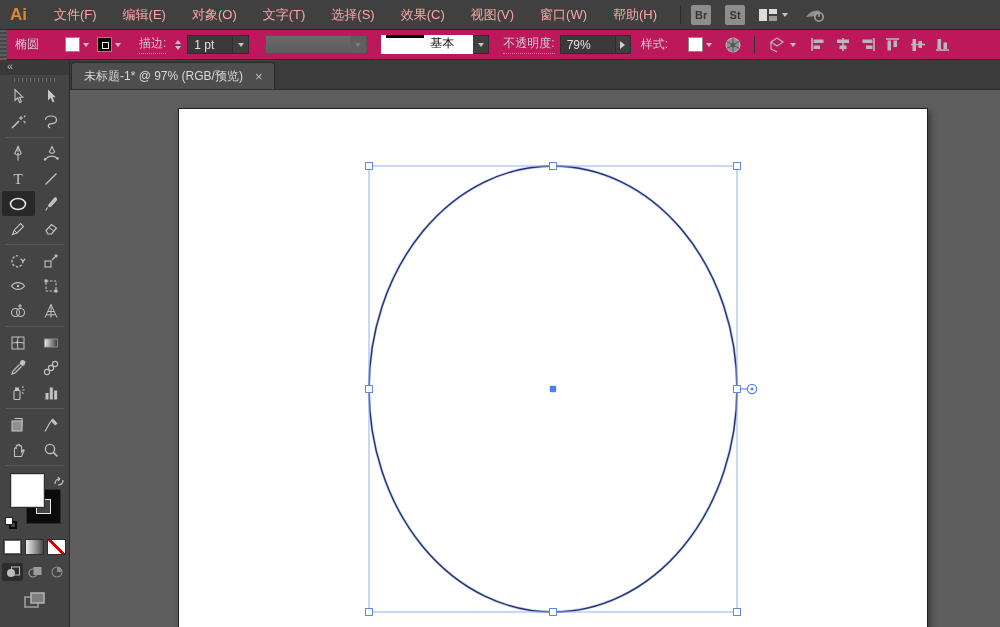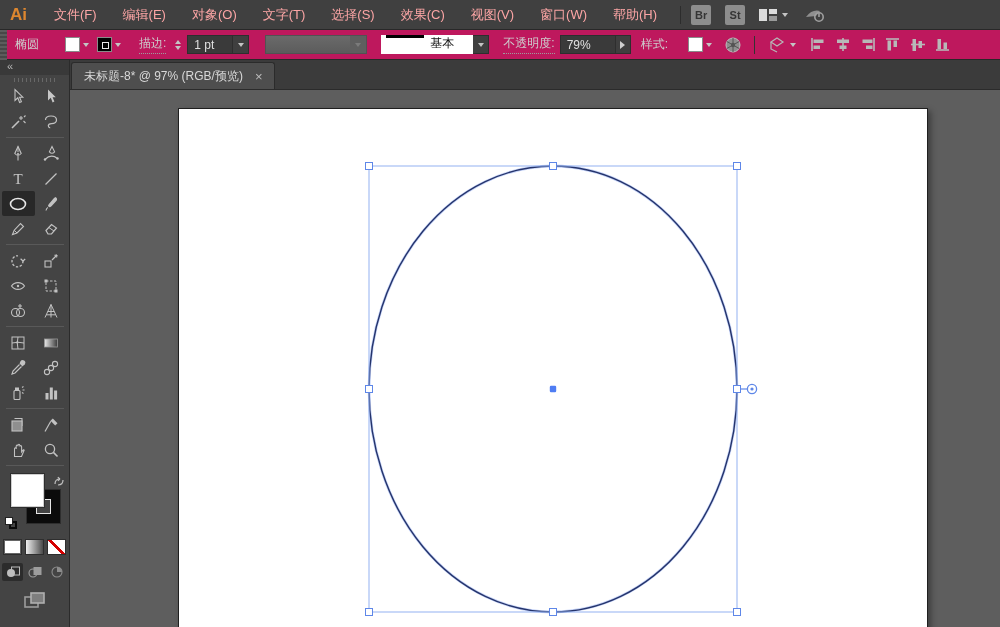--- a/index.html
+++ b/index.html
@@ -509,21 +509,21 @@
       <svg width="26" height="20" viewBox="0 0 26 20">
         <rect x="3" y="6" width="13" height="10" fill="none" stroke="#9d9d9d" stroke-width="1.6"></rect>
         <rect x="9" y="2" width="13" height="10" fill="#7e7e7e" stroke="#b0b0b0" stroke-width="1.6"></rect>
       </svg>
     </div>
   </div>
 
   <div class="rightcol">
     <div class="tabbar">
       <div class="tab">
-        <span>未标题-8* @ 97% (RGB/预览)</span>
+        <span>未标题-1* @ 97% (RGB/预览)</span>
         <span class="tab-close">×</span>
       </div>
     </div>
 
     <div class="canvas">
       <div class="artboard">
         <svg class="overlay" width="750" height="620" viewBox="0 0 750 620">
 
           <ellipse cx="374" cy="280" rx="184" ry="223" fill="none" stroke="#7d9bef" stroke-width="2.8" opacity="0.45"></ellipse>
           <ellipse cx="374" cy="280" rx="184" ry="223" fill="none" stroke="#25346b" stroke-width="1.4"></ellipse>

